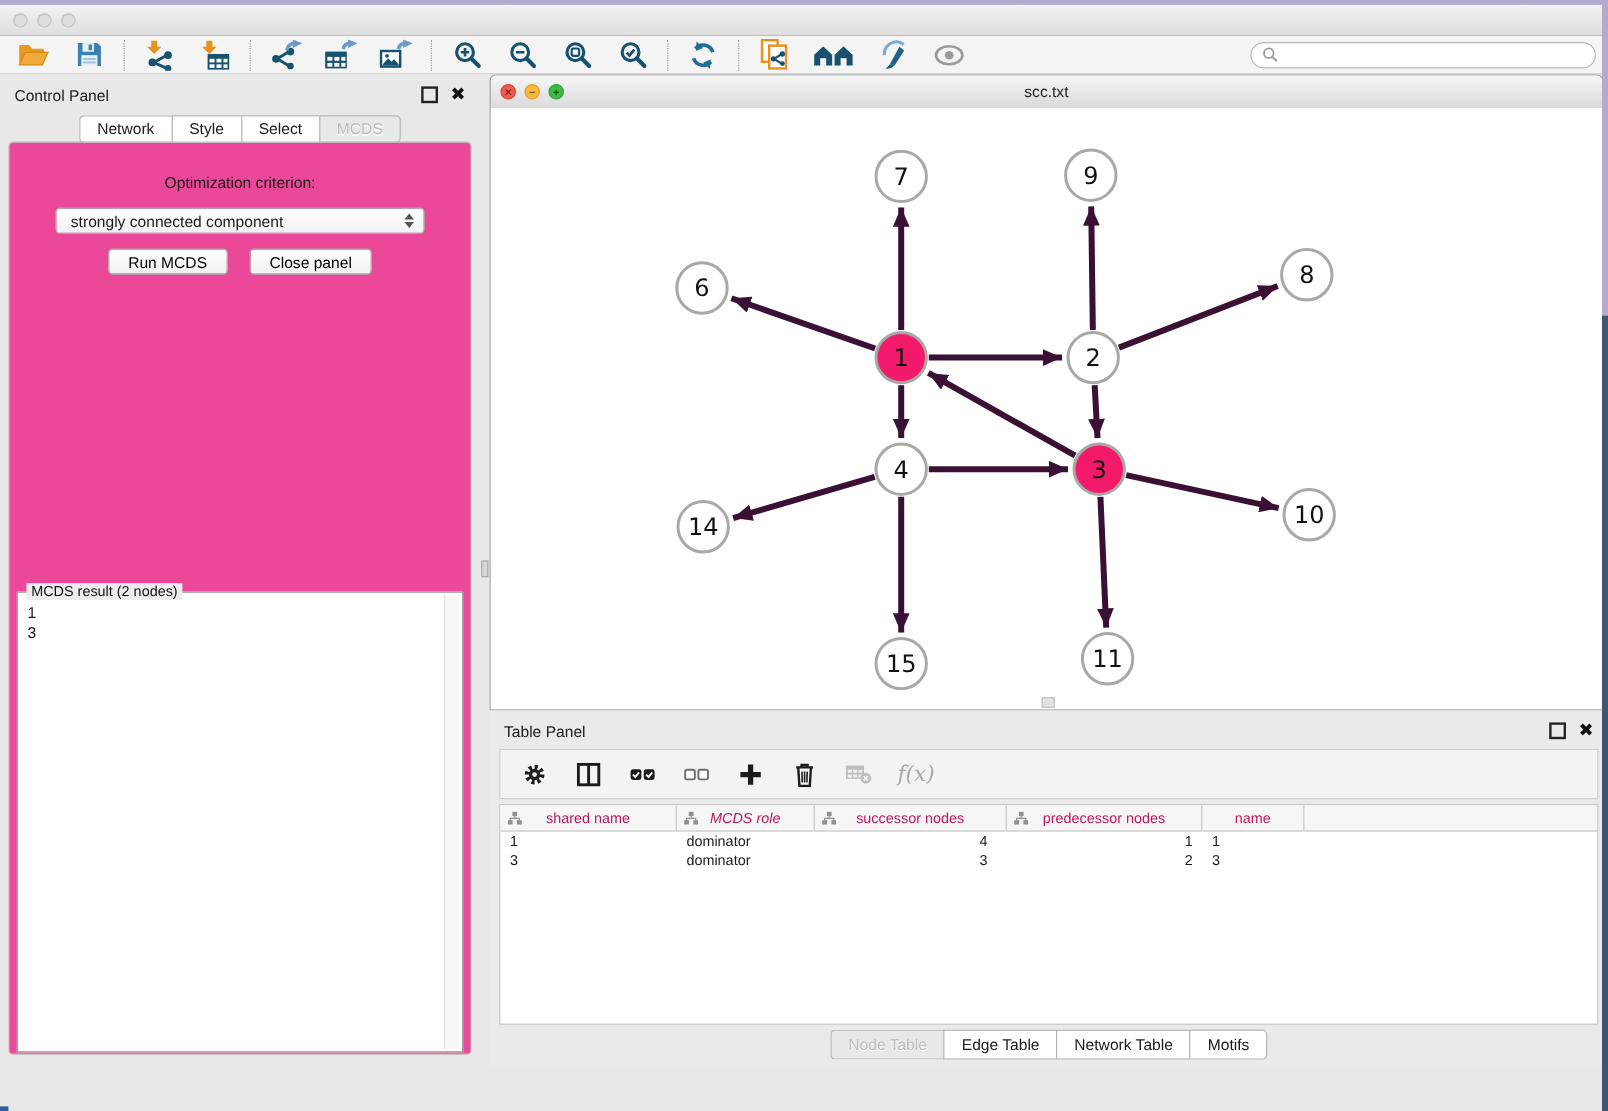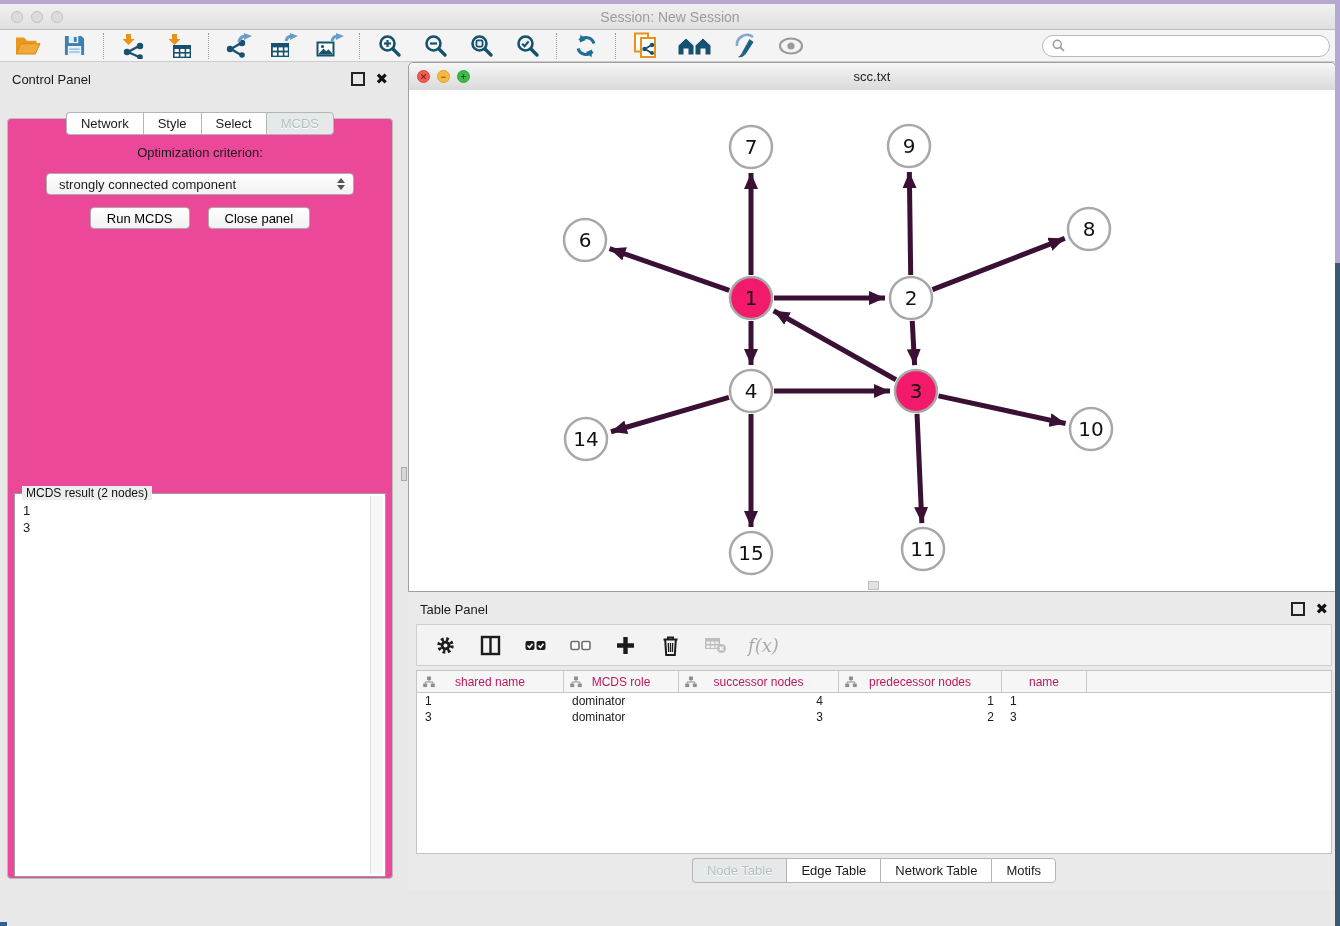--- a/index.html
+++ b/index.html
@@ -28,21 +28,21 @@
   .search-wrap{margin-left:auto;width:288px;height:22px;background:#fff;border:1px solid #b9b9b9;border-radius:12px;
                display:flex;align-items:center;padding:0 9px;gap:6px;box-sizing:border-box;}
   .search-wrap input{border:none;outline:none;flex:1;font-size:13px;font-family:inherit;background:transparent;}
 
   
   .control-panel{position:absolute;top:62px;left:0;width:400px;height:828px;background:#e8e8e8;}
   .panel-head{height:26px;display:flex;align-items:center;padding:4px 12px 0 12px;font-size:13px;}
   .panel-head .spacer{flex:1;}
   .float-ico{width:10px;height:10px;border:2px solid #222;margin-right:10px;}
   .close-ico{font-size:15px;font-weight:bold;color:#111;line-height:10px;}
-  .cp-tabs{position:relative;z-index:2;display:flex;justify-content:center;margin-top:20px;margin-bottom:-1px;}
+  .cp-tabs{position:relative;z-index:2;display:flex;justify-content:center;margin-top:4px;margin-bottom:-1px;}
   .seg{height:21px;line-height:21px;padding:0 14px;background:#fff;border:1px solid #b5b5b5;border-right:none;
        font-size:13px;cursor:default;}
   .seg:first-child{border-radius:4px 0 0 4px;}
   .seg:last-child{border-right:1px solid #b5b5b5;border-radius:0 4px 4px 0;}
   .seg.active-gray{background:#e6e9e9;color:#b6bebe;text-shadow:0 1px 0 #fff;}
   .cp-body{position:absolute;left:7px;right:7px;top:56px;bottom:11px;background:#ec4899;border:1px solid #bcbcbc;border-radius:4px;}
   .opt-label{margin-top:26px;text-align:center;font-size:13px;}
   .mac-select{margin:13px auto 0;width:308px;height:22px;background:linear-gradient(#ffffff,#f1f1f1);
               border:1px solid #ababab;border-radius:4px;display:flex;align-items:center;padding:0 6px 0 12px;
               box-sizing:border-box;font-size:13px;}
@@ -82,21 +82,21 @@
   .table-panel{position:absolute;left:408px;top:592px;width:932px;height:298px;background:#eaeaea;}
   .tp-toolbar{position:absolute;left:8px;right:8px;top:32px;height:42px;background:#f3f3f3;border:1px solid #cfcfcf;
               display:flex;align-items:center;gap:21px;padding:0 16px;box-sizing:border-box;}
   .tp-ico{display:flex;align-items:center;justify-content:center;width:24px;height:24px;}
   .fx-label{font-family:"DejaVu Serif","Liberation Serif",serif;font-style:italic;font-size:18px;color:#aaa;}
   .tp-table{position:absolute;left:8px;right:8px;top:78px;bottom:36px;background:#fff;border:1px solid #c5c5c5;overflow:hidden;}
   .thead{display:flex;height:21px;border-bottom:1px solid #c6c6c6;background:#f6f6f6;}
   .th{position:relative;display:flex;align-items:center;justify-content:center;font-size:12px;color:#be185d;
       border-right:1px solid #c9c9c9;box-sizing:border-box;}
   .th svg{position:absolute;left:6px;}
-  .th:nth-child(1){width:147px;}.th:nth-child(2){width:115px;}.th:nth-child(3){width:160px;}
+  .th:nth-child(1){width:147px;}.th:nth-child(2){width:115px;font-style:italic;}.th:nth-child(3){width:160px;}
   .th:nth-child(4){width:163px;}.th:nth-child(5){width:85px;}
   .trow{display:flex;height:16px;font-size:12px;}
   .td{box-sizing:border-box;overflow:hidden;white-space:nowrap;line-height:16px;}
   .td.l{text-align:left;padding-left:8px;}
   .td.r{text-align:right;padding-right:16px;}
   .td.r2{text-align:right;padding-right:8px;}
   .td:nth-child(1){width:147px;}.td:nth-child(2){width:115px;}.td:nth-child(3){width:160px;}
   .td:nth-child(4){width:163px;}.td:nth-child(5){width:85px;}
   .tp-tabs{position:absolute;bottom:7px;left:0;right:0;display:flex;justify-content:center;}
   .tp-tabs .seg{height:23px;line-height:23px;font-size:13px;}
@@ -117,21 +117,20 @@
   <div class="right-strip-top"></div>
   <div class="right-strip-bottom"></div>
   <div class="corner-speck"></div>
 
   <div class="titlebar">
     <div class="traffic">
       <div class="light"></div>
       <div class="light"></div>
       <div class="light"></div>
     </div>
-    <div class="title-text">Session: New Session</div>
   </div>
 
   <div class="toolbar">
     <div class="tb-group">
       <div class="tb-btn">
         <svg width="26" height="23" viewBox="0 0 26 23">
             <path d="M1 20 V3.5 h8.2 l2.6 3.2 H21.5 v3 H6 Z" fill="#E9971E"></path>
             <path d="M1.2 20 L6 9.7 H25 L20.3 20 Z" fill="#F2A93B" stroke="#D78912" stroke-width="1"></path>
           </svg>
       </div>

